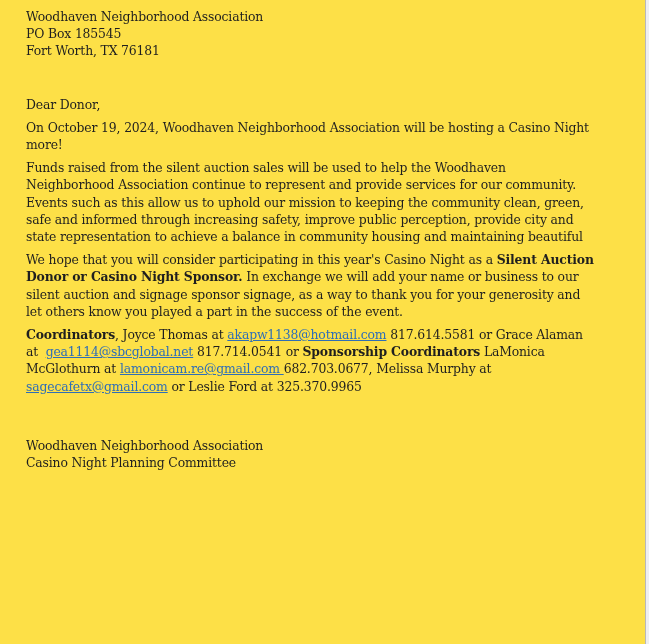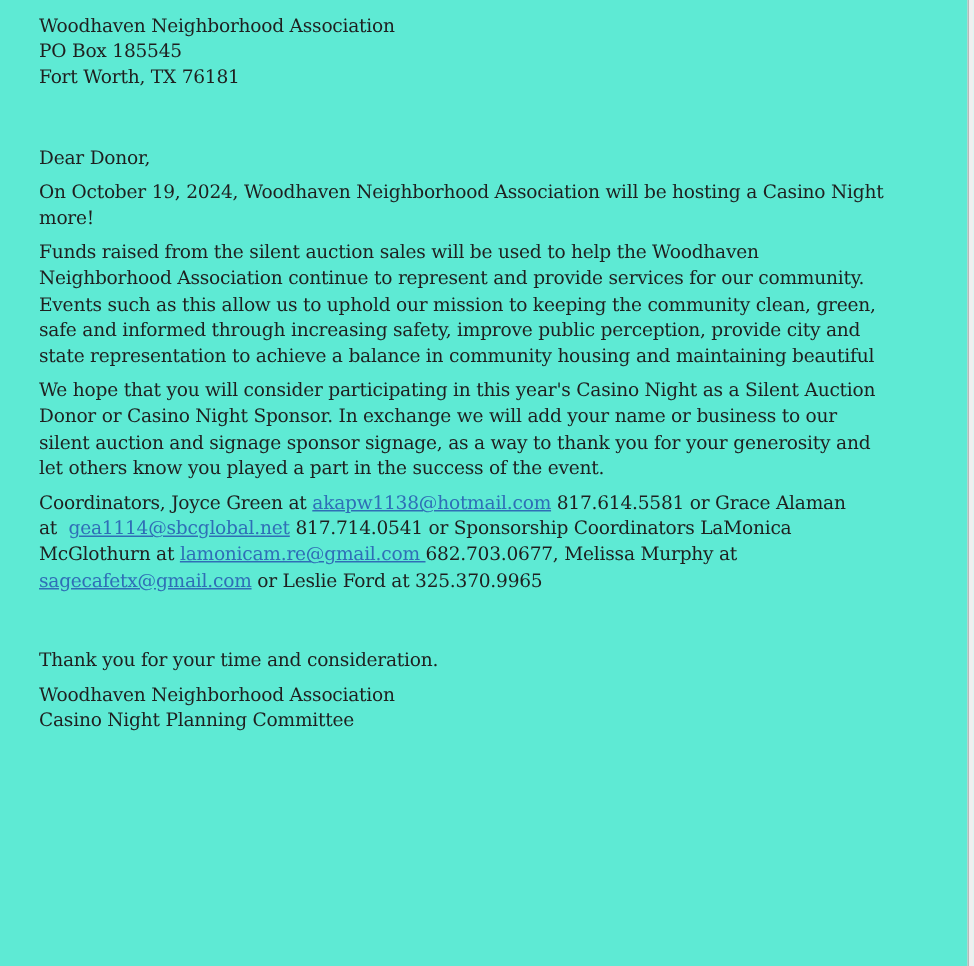--- a/index.html
+++ b/index.html
@@ -14,21 +14,21 @@
       overflow: hidden;
       font-family: "DejaVu Serif", "Liberation Serif", serif;
       color: #1f1f1f;
     }
     .page {
       position: absolute;
       left: 0;
       top: 0;
       width: 645px;
       height: 644px;
-      background: #5eead4;
+      background: #fde047;
     }
     .page-edge {
       position: absolute;
       left: 645px;
       top: 0;
       width: 1px;
       height: 644px;
       background: #b8b8b8;
     }
     .page-edge-shadow {
@@ -47,21 +47,21 @@
       font-size: 12.4px;
       line-height: 17.2px;
       letter-spacing: -0.15px;
     }
     .block { margin: 0; }
     .line { display: block; white-space: nowrap; }
     .gap-after-address { height: 36px; }
     .gap-small { height: 6px; }
     .gap-para { height: 6px; }
     .gap-large { height: 36px; }
-    b { font-weight: normal; }
+    b { font-weight: bold; }
     a.link {
       color: #2f6eb6;
       text-decoration: underline;
     }
   </style>
 </head>
 <body>
 
 <div class="page">
   <div class="content">
@@ -100,31 +100,28 @@
     <div class="block">
       <span class="line"><span>We hope that you will consider participating in this year's Casino Night as a </span><b>Silent Auction</b></span>
       <span class="line"><b>Donor or Casino Night Sponsor.</b><span> In exchange we will add your name or business to our</span></span>
       <span class="line">silent auction and signage sponsor signage, as a way to thank you for your generosity and</span>
       <span class="line">let others know you played a part in the success of the event.</span>
     </div>
 
     <div class="gap-para"></div>
 
     <div class="block">
-      <span class="line"><b>Coordinators</b><span>, Joyce Green at </span><a class="link">akapw1138@hotmail.com</a><span> 817.614.5581 or Grace Alaman</span></span>
+      <span class="line"><b>Coordinators</b><span>, Joyce Thomas at </span><a class="link">akapw1138@hotmail.com</a><span> 817.614.5581 or Grace Alaman</span></span>
       <span class="line"><span style="white-space:pre">at  </span><a class="link">gea1114@sbcglobal.net</a><span> 817.714.0541 or </span><b>Sponsorship Coordinators</b><span> LaMonica</span></span>
       <span class="line"><span>McGlothurn at </span><a class="link">lamonicam.re@gmail.com </a><span>682.703.0677, Melissa Murphy at</span></span>
       <span class="line"><a class="link">sagecafetx@gmail.com</a><span> or Leslie Ford at 325.370.9965</span></span>
     </div>
 
     <div class="gap-large"></div>
 
-    <div class="block">
-      <span class="line">Thank you for your time and consideration.</span>
-    </div>
 
     <div class="gap-small"></div>
 
     <div class="block">
       <span class="line">Woodhaven Neighborhood Association</span>
       <span class="line">Casino Night Planning Committee</span>
     </div>
 
   </div>
 </div>

